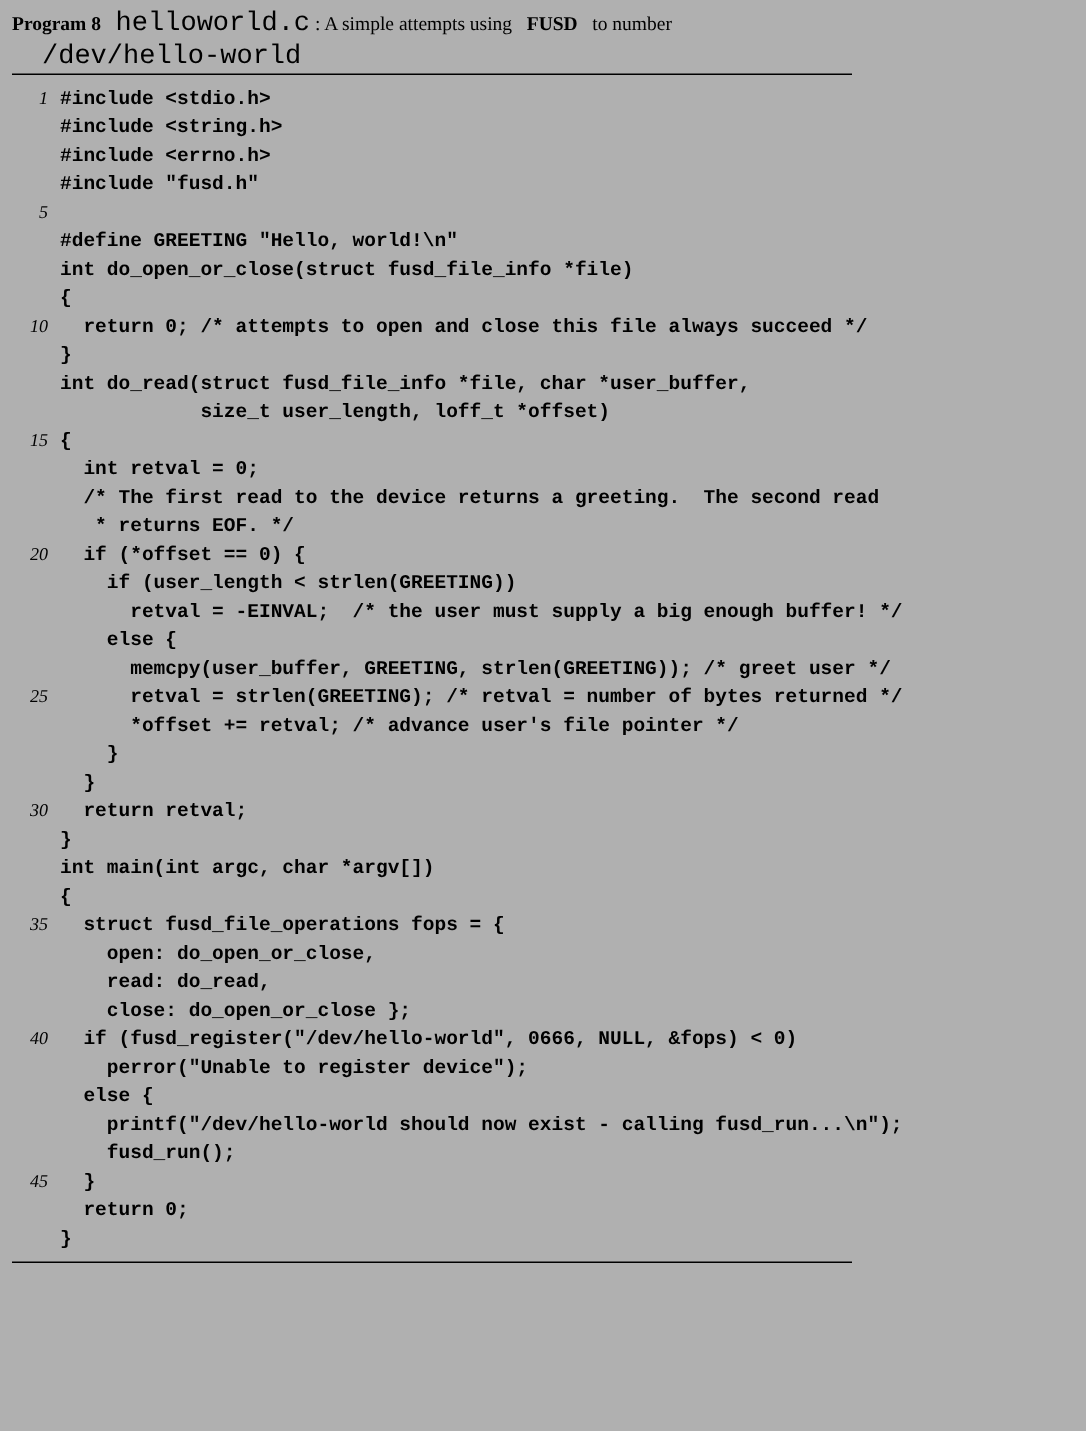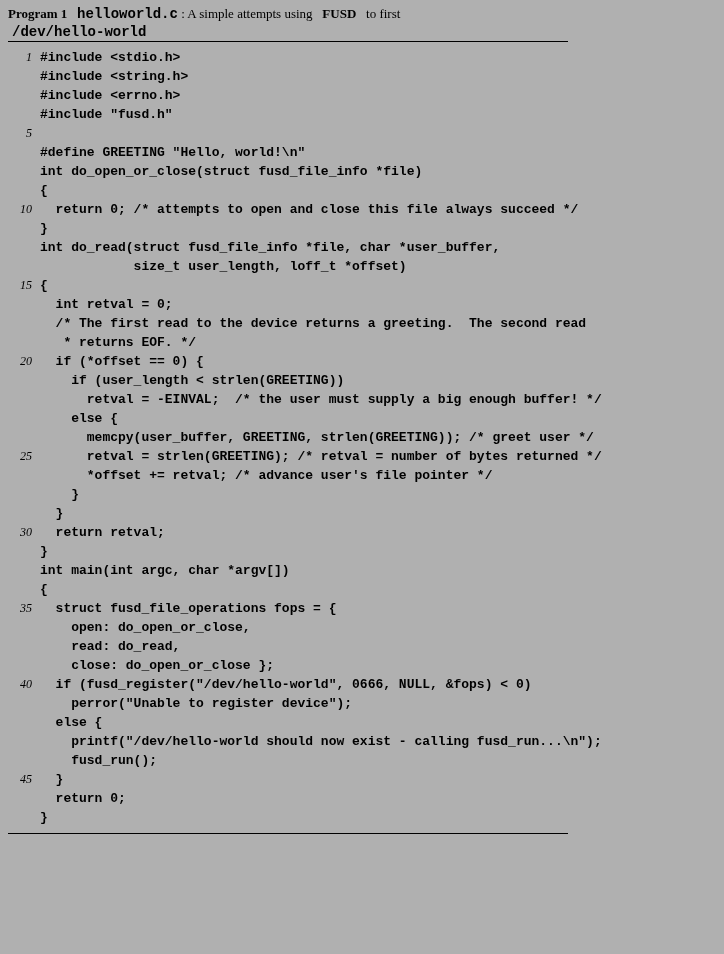--- a/index.html
+++ b/index.html
@@ -11,21 +11,21 @@
       width: 724px;
       padding: 4px 8px 16px 8px;
     }
     .header {
       display: flex;
       justify-content: space-between;
       align-items: baseline;
       padding: 2px 0;
     }
     .bold { font-weight: bold; }
-    .tt { font-family: 'Courier New', monospace; font-size: 14px; font-weight: bold; }
+    .tt { font-family: 'Courier New', monospace; font-size: 18px; }
     .hr-top {
       border: none;
       border-top: 1px solid #000;
       margin: 1px 0 2px 0;
       width: 560px;
     }
     .hr-bottom {
       border: none;
       border-top: 1px solid #000;
       margin: 6px 0 0 0;
@@ -49,28 +49,28 @@
       color: #000;
       flex-shrink: 0;
     }
     .code { flex: 1; font-weight: bold; }
   </style>
 </head>
 <body>
 
 <div class="header">
   <span>
-    <span class="bold">Program  1</span>
+    <span class="bold">Program  8</span>
     <span>&nbsp;</span>
     <span class="tt">helloworld.c</span>
     <span>:   A  simple  attempts  using</span>
     <span>&nbsp;</span>
     <span class="bold">FUSD</span>
     <span>&nbsp;</span>
-    <span>to  first</span>
+    <span>to  number</span>
   </span>
 </div>
-<div class="tt" style="padding-left:4px;">/dev/hello-world</div>
+<div class="tt" style="padding-left:4px;margin-left:16px;">/dev/hello-world</div>
 <hr class="hr-top">
 
 <div class="code-block" id="code-container"><div class="line"><span class="gutter">1</span><span class="code">#include &lt;stdio.h&gt;</span></div><div class="line"><span class="gutter"></span><span class="code">#include &lt;string.h&gt;</span></div><div class="line"><span class="gutter"></span><span class="code">#include &lt;errno.h&gt;</span></div><div class="line"><span class="gutter"></span><span class="code">#include "fusd.h"</span></div><div class="line"><span class="gutter">5</span><span class="code"></span></div><div class="line"><span class="gutter"></span><span class="code">#define GREETING "Hello, world!\n"</span></div><div class="line"><span class="gutter"></span><span class="code"></span></div><div class="line"><span class="gutter"></span><span class="code">int do_open_or_close(struct fusd_file_info *file)</span></div><div class="line"><span class="gutter"></span><span class="code">{</span></div><div class="line"><span class="gutter">10</span><span class="code">  return 0; /* attempts to open and close this file always succeed */</span></div><div class="line"><span class="gutter"></span><span class="code">}</span></div><div class="line"><span class="gutter"></span><span class="code"></span></div><div class="line"><span class="gutter"></span><span class="code">int do_read(struct fusd_file_info *file, char *user_buffer,</span></div><div class="line"><span class="gutter"></span><span class="code">            size_t user_length, loff_t *offset)</span></div><div class="line"><span class="gutter">15</span><span class="code">{</span></div><div class="line"><span class="gutter"></span><span class="code">  int retval = 0;</span></div><div class="line"><span class="gutter"></span><span class="code"></span></div><div class="line"><span class="gutter"></span><span class="code">  /* The first read to the device returns a greeting.  The second read</span></div><div class="line"><span class="gutter"></span><span class="code">   * returns EOF. */</span></div><div class="line"><span class="gutter">20</span><span class="code">  if (*offset == 0) {</span></div><div class="line"><span class="gutter"></span><span class="code">    if (user_length &lt; strlen(GREETING))</span></div><div class="line"><span class="gutter"></span><span class="code">      retval = -EINVAL;  /* the user must supply a big enough buffer! */</span></div><div class="line"><span class="gutter"></span><span class="code">    else {</span></div><div class="line"><span class="gutter"></span><span class="code">      memcpy(user_buffer, GREETING, strlen(GREETING)); /* greet user */</span></div><div class="line"><span class="gutter">25</span><span class="code">      retval = strlen(GREETING); /* retval = number of bytes returned */</span></div><div class="line"><span class="gutter"></span><span class="code">      *offset += retval; /* advance user's file pointer */</span></div><div class="line"><span class="gutter"></span><span class="code">    }</span></div><div class="line"><span class="gutter"></span><span class="code">  }</span></div><div class="line"><span class="gutter"></span><span class="code"></span></div><div class="line"><span class="gutter">30</span><span class="code">  return retval;</span></div><div class="line"><span class="gutter"></span><span class="code">}</span></div><div class="line"><span class="gutter"></span><span class="code"></span></div><div class="line"><span class="gutter"></span><span class="code">int main(int argc, char *argv[])</span></div><div class="line"><span class="gutter"></span><span class="code">{</span></div><div class="line"><span class="gutter">35</span><span class="code">  struct fusd_file_operations fops = {</span></div><div class="line"><span class="gutter"></span><span class="code">    open: do_open_or_close,</span></div><div class="line"><span class="gutter"></span><span class="code">    read: do_read,</span></div><div class="line"><span class="gutter"></span><span class="code">    close: do_open_or_close };</span></div><div class="line"><span class="gutter"></span><span class="code"></span></div><div class="line"><span class="gutter">40</span><span class="code">  if (fusd_register("/dev/hello-world", 0666, NULL, &amp;fops) &lt; 0)</span></div><div class="line"><span class="gutter"></span><span class="code">    perror("Unable to register device");</span></div><div class="line"><span class="gutter"></span><span class="code">  else {</span></div><div class="line"><span class="gutter"></span><span class="code">    printf("/dev/hello-world should now exist - calling fusd_run...\n");</span></div><div class="line"><span class="gutter"></span><span class="code">    fusd_run();</span></div><div class="line"><span class="gutter">45</span><span class="code">  }</span></div><div class="line"><span class="gutter"></span><span class="code">  return 0;</span></div><div class="line"><span class="gutter"></span><span class="code">}</span></div></div>
 
 <hr class="hr-bottom">
 
 </body></html>

